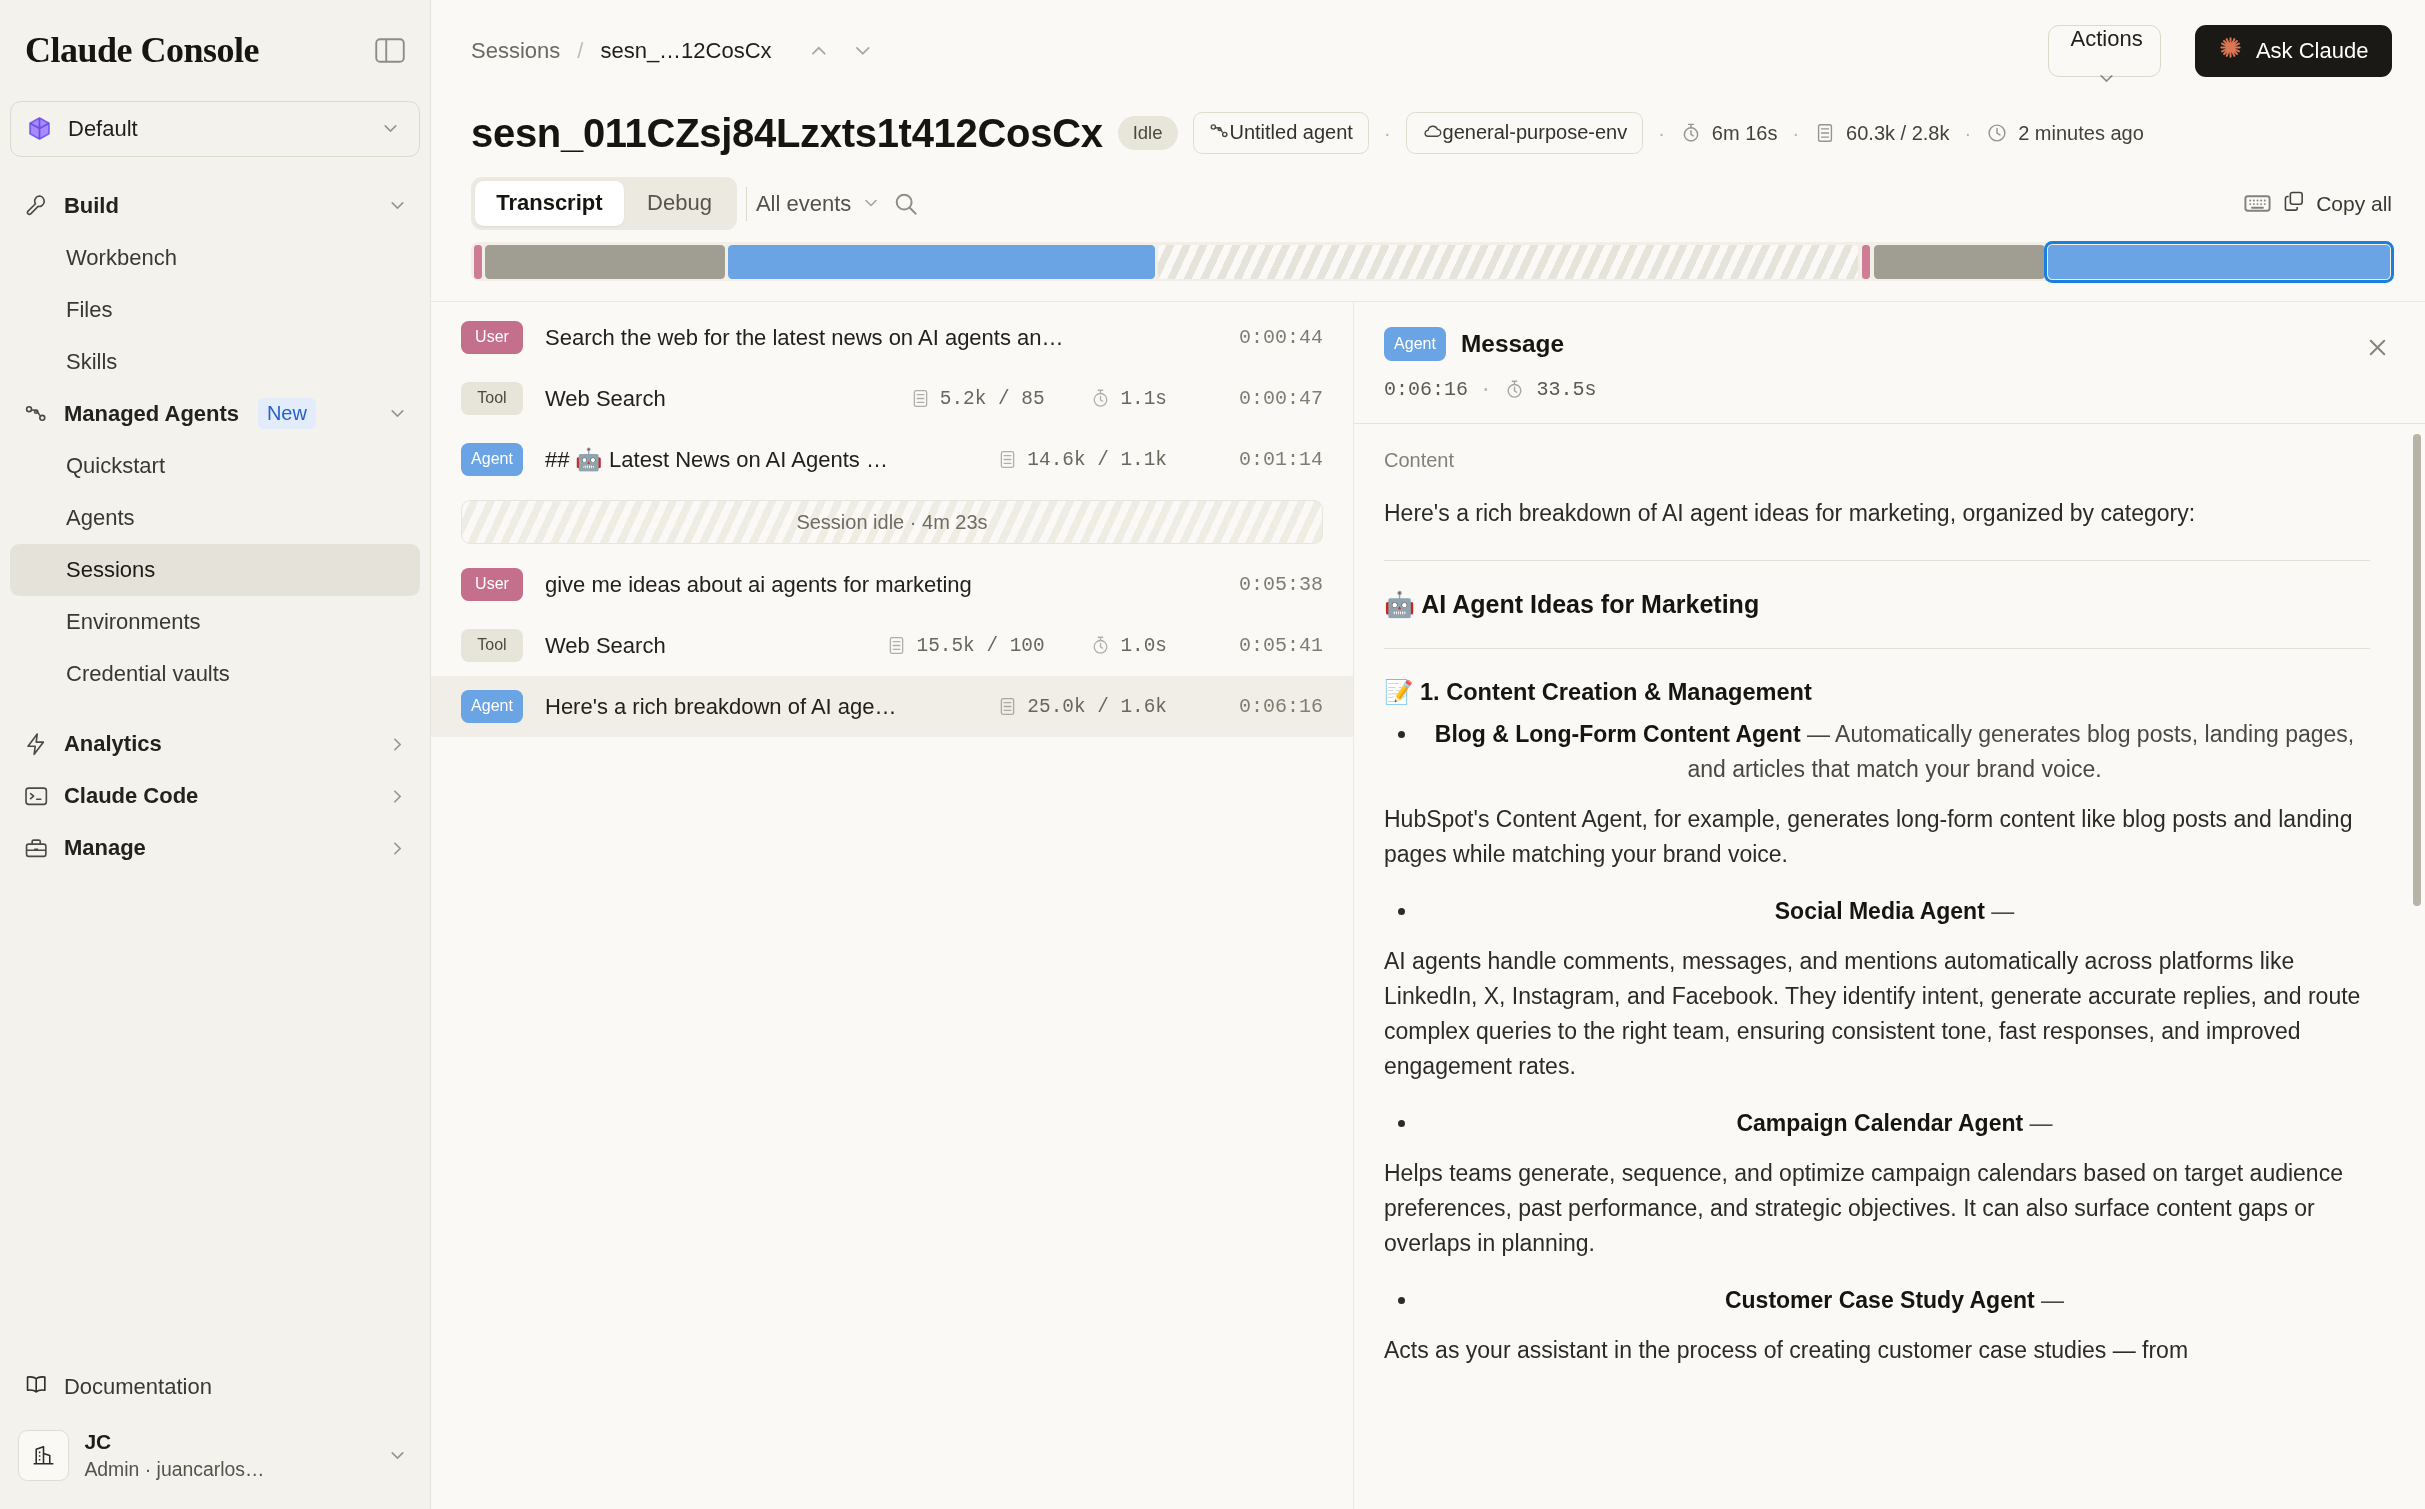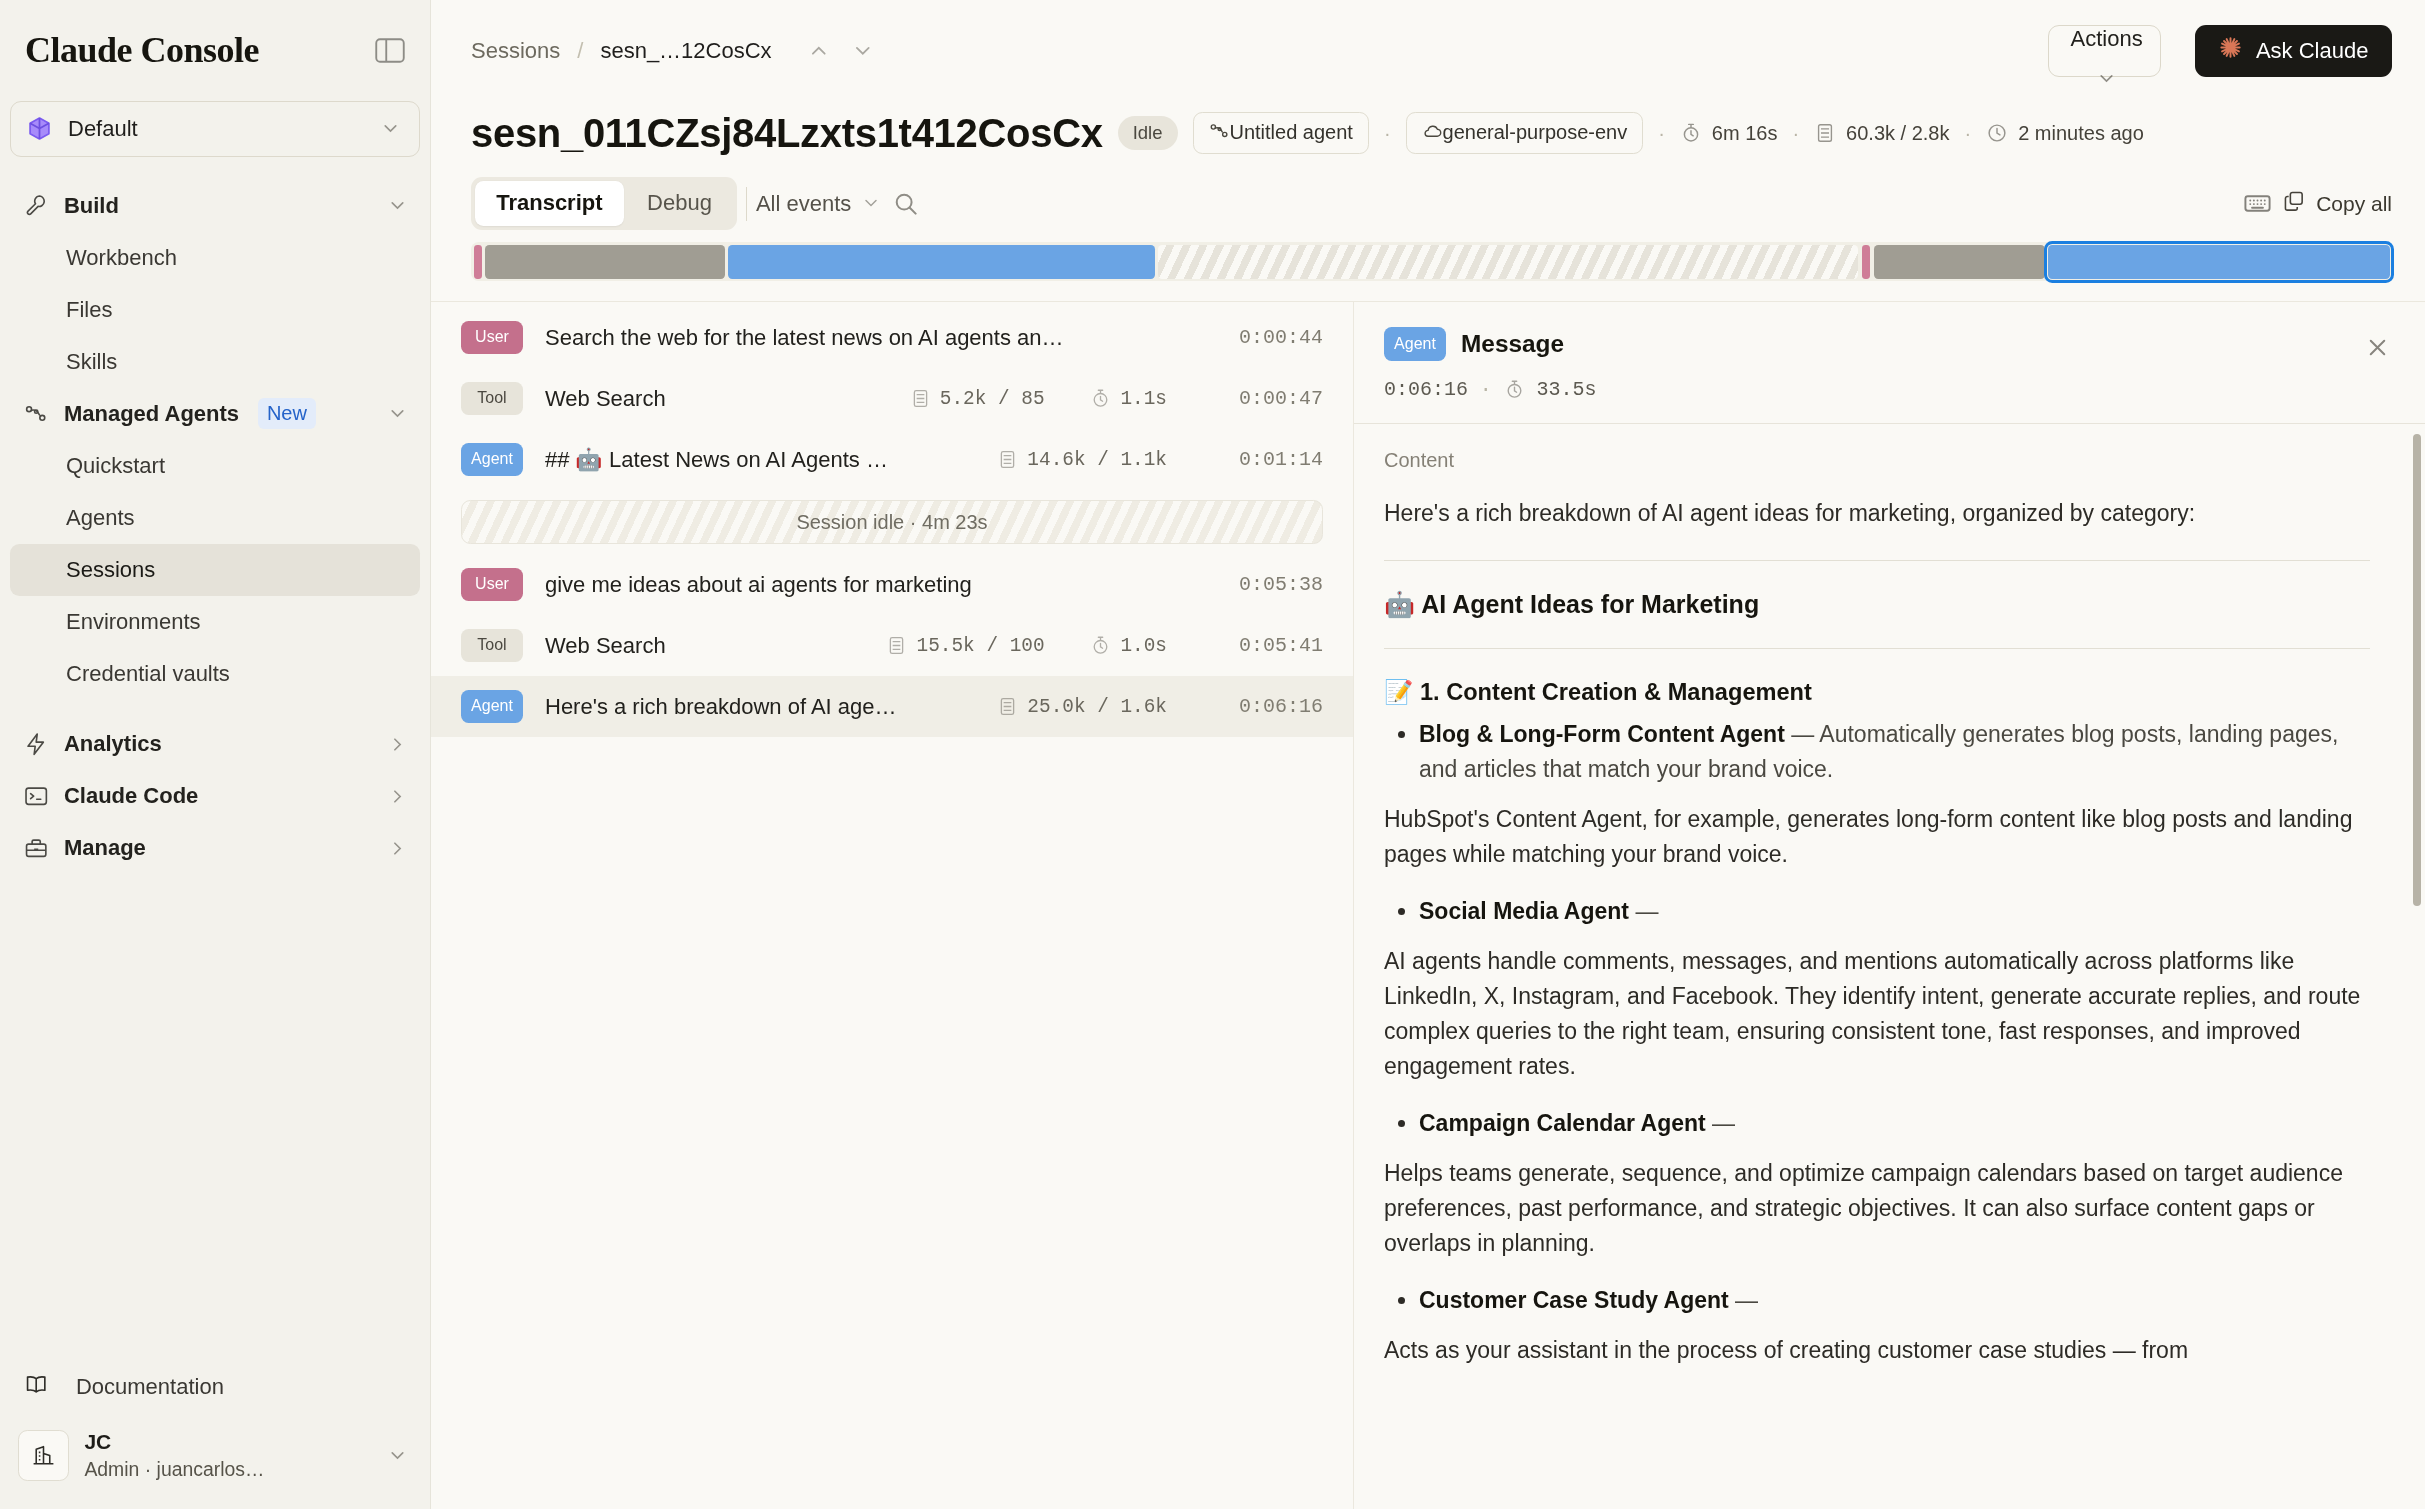--- a/index.html
+++ b/index.html
@@ -58,21 +58,21 @@
 
   .nav-item {
     height: 52px; display: flex; align-items: center;
     padding-left: 56px; border-radius: 9.3px; cursor: pointer;
     font-size: 22px; color: #3a3833;
   }
   .nav-item.active { background: #e5e2d9; color: #1b1a16; font-weight: 500; }
 
   .sb-bottom { padding: 0 10px 18.5px 10px; }
   .doc-row {
-    height: 52px; display: flex; align-items: center; gap: 28px;
+    height: 52px; display: flex; align-items: center; gap: 16px;
     padding: 0 13.5px; border-radius: 9.3px; cursor: pointer;
     font-size: 22px; color: #3a3833; margin-bottom: 6.7px;
   }
   .user-row {
     height: 71px; display: flex; align-items: center; gap: 15px;
     padding: 0 11.8px 0 8.4px; border-radius: 11px; cursor: pointer;
   }
   .user-av {
     width: 51px; height: 51px; flex: 0 0 51px;
     border: 0.8px solid #e0ddd1; border-radius: 9.3px; background: #faf9f5;
@@ -226,21 +226,21 @@
 
   .detail-body {
     flex: 1; border-top: 0.8px solid #e7e4da; overflow: hidden;
     padding: 25px 56px 0 30px; position: relative;
   }
   .content-label { font-size: 20px; color: #858176; margin-bottom: 23.6px; }
   .md p { font-size: 23px; line-height: 1.52; color: #2d2b26; margin: 0 0 22px; }
   .md hr { border: none; border-top: 0.8px solid #e2dfd4; margin: 29px 0; }
   .md h2 { font-size: 25px; font-weight: 700; color: #16150f; margin: 6.7px 0 11.8px; }
   .md h3 { font-size: 23.6px; font-weight: 700; color: #16150f; margin: 5px 0 11.8px; }
-  .md ul { margin: 0 0 15px 35px; }
+  .md ul { margin: 0 0 15px 35px; text-align: center; }
   .md li { font-size: 23px; line-height: 1.52; color: #2d2b26; margin-bottom: 5px; }
   .md li b, .md b { font-weight: 700; color: #16150f; }
   .md .dim { color: #4a4841; font-weight: 400; }
 
   .v-scroll {
     position: absolute; right: 5px; top: 10px; width: 8.4px; height: 472px;
     background: #b7b3a7; border-radius: 5px;
   }
 </style>
 </head>

